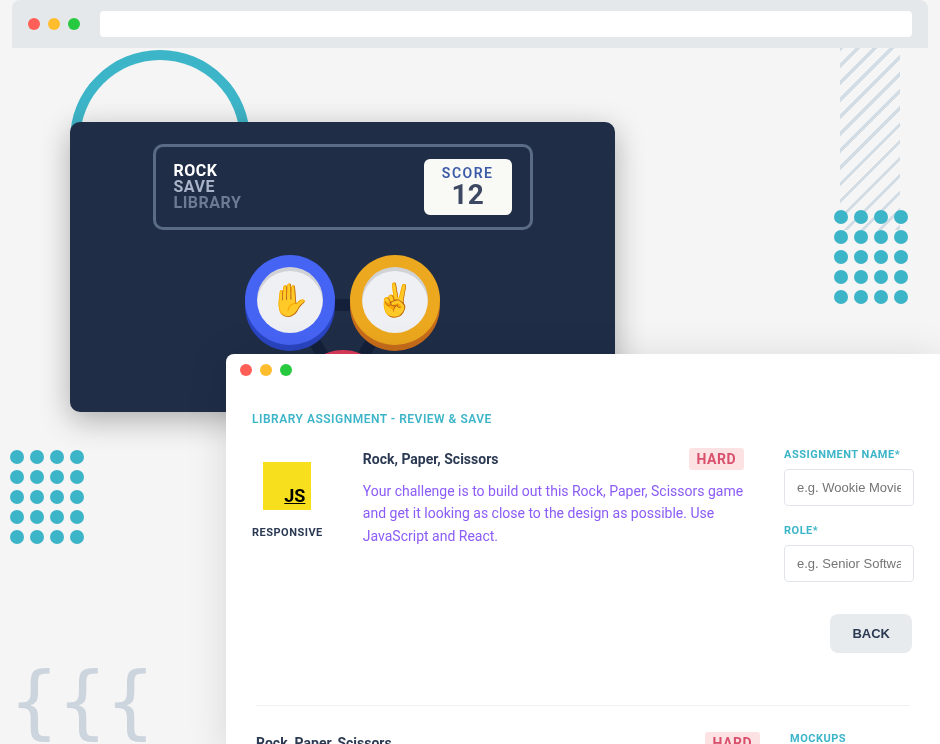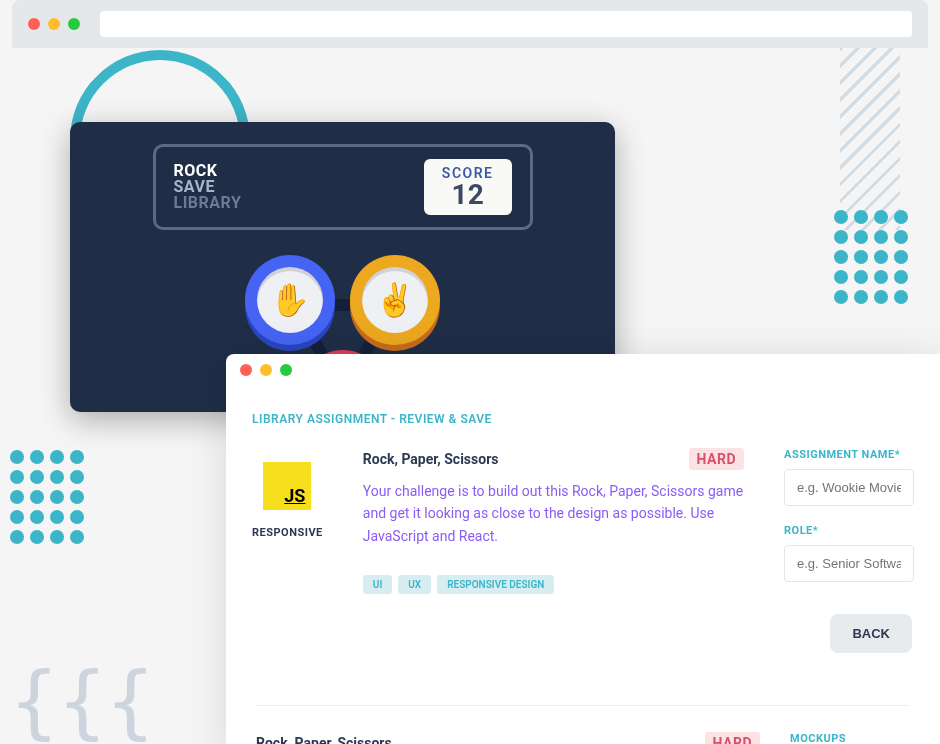--- a/index.html
+++ b/index.html
@@ -188,25 +188,20 @@
           </div>
           <div class="tech-name">RESPONSIVE</div>
         </div>
       </div>
       <div class="desc-col">
         <div class="desc-head">
           <div class="desc-title">Rock, Paper, Scissors</div>
           <div class="difficulty">HARD</div>
         </div>
         <div class="desc-text">Your challenge is to build out this Rock, Paper, Scissors game and get it looking as close to the design as possible. Use JavaScript and React.</div>
-        <div class="tags">
-          <span class="tag">UI</span>
-          <span class="tag">UX</span>
-          <span class="tag">RESPONSIVE DESIGN</span>
-        </div>
       </div>
       <div class="form-col">
         <div class="form-label">ASSIGNMENT NAME*</div>
         <input class="form-input" placeholder="e.g. Wookie Movies" style="">
         <div class="form-label">ROLE*</div>
         <input class="form-input" placeholder="e.g. Senior Software" style="">
       </div>
     </div>
   </div>
   <button class="back-btn">BACK</button>

